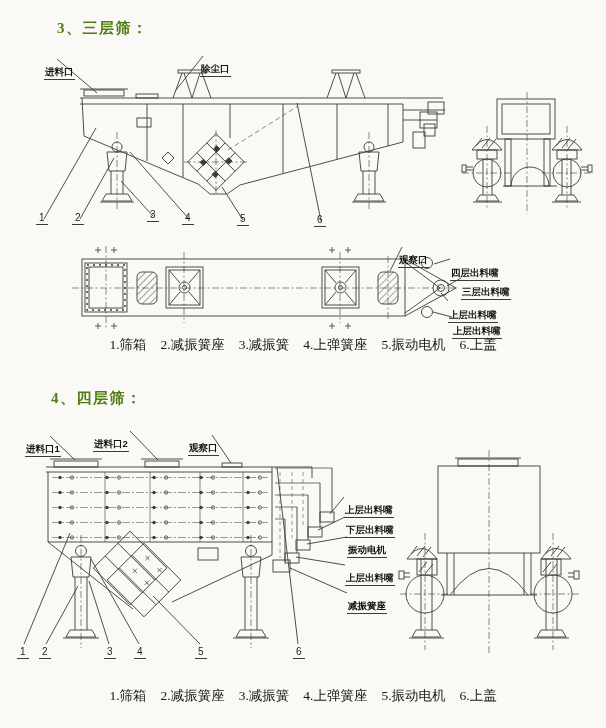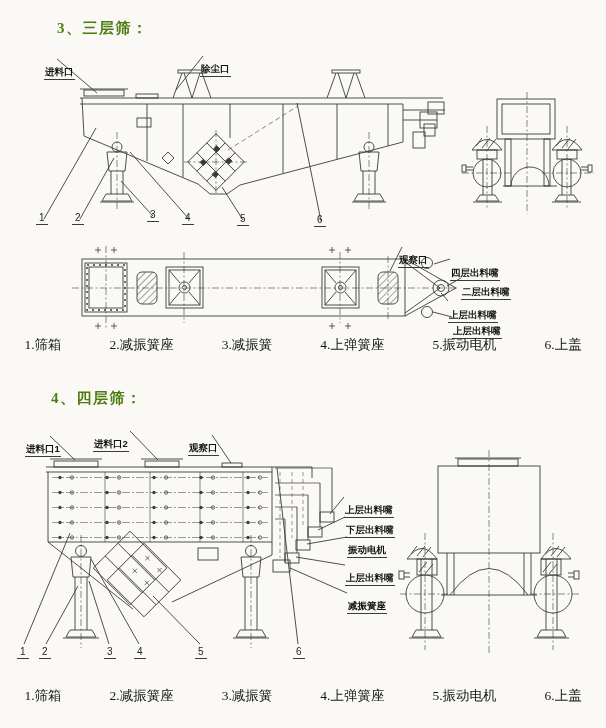--- a/index.html
+++ b/index.html
@@ -21,21 +21,21 @@
   }
   .num{
     position:absolute; font-size:10px; font-weight:400;
     font-family:"Liberation Sans", sans-serif; color:#222;
     border-bottom:1px solid #3b3b3b; padding:0 3px 1px 3px; line-height:1.1;
   }
   .caption{
     position:absolute; left:0; width:606px; text-align:center;
     font-size:13.5px; color:#161616; white-space:nowrap;
   }
-  .caption span{margin:0 24px;}
+  .caption span{margin:0 7px;}
 </style>
 </head>
 <body>
 
 <div class="page">
 
 <svg class="linework" width="606" height="728" viewBox="0 0 606 728">
   <defs>
     <pattern id="hatch" width="5" height="5" patternUnits="userSpaceOnUse" patternTransform="rotate(45)">
       <line x1="0" y1="0" x2="0" y2="5" stroke="#4a4a4a" stroke-width="1"></line>
@@ -411,21 +411,21 @@
 
 <div class="num" style="left:36px;  top:212px">1</div>
 <div class="num" style="left:72px;  top:212px">2</div>
 <div class="num" style="left:147px; top:209px">3</div>
 <div class="num" style="left:182px; top:212px">4</div>
 <div class="num" style="left:237px; top:213px">5</div>
 <div class="num" style="left:314px; top:214px">6</div>
 
 <div class="lbl" style="left:398px; top:235px">观察口</div>
 <div class="lbl" style="left:450px; top:248px">四层出料嘴</div>
-<div class="lbl" style="left:461px; top:267px">二层出料嘴</div>
+<div class="lbl" style="left:461px; top:267px">三层出料嘴</div>
 <div class="lbl" style="left:448px; top:290px">上层出料嘴</div>
 <div class="lbl" style="left:452px; top:306px">上层出料嘴</div>
 
 <div class="caption" style="top:336px">
   <span>1.筛箱</span><span>2.减振簧座</span><span>3.减振簧</span><span>4.上弹簧座</span><span>5.振动电机</span><span>6.上盖</span>
 </div>
 
 <div class="heading" style="left:51px; top:389px">4、四层筛：</div>
 
 <div class="lbl" style="left:25px; top:424px">进料口1</div>

